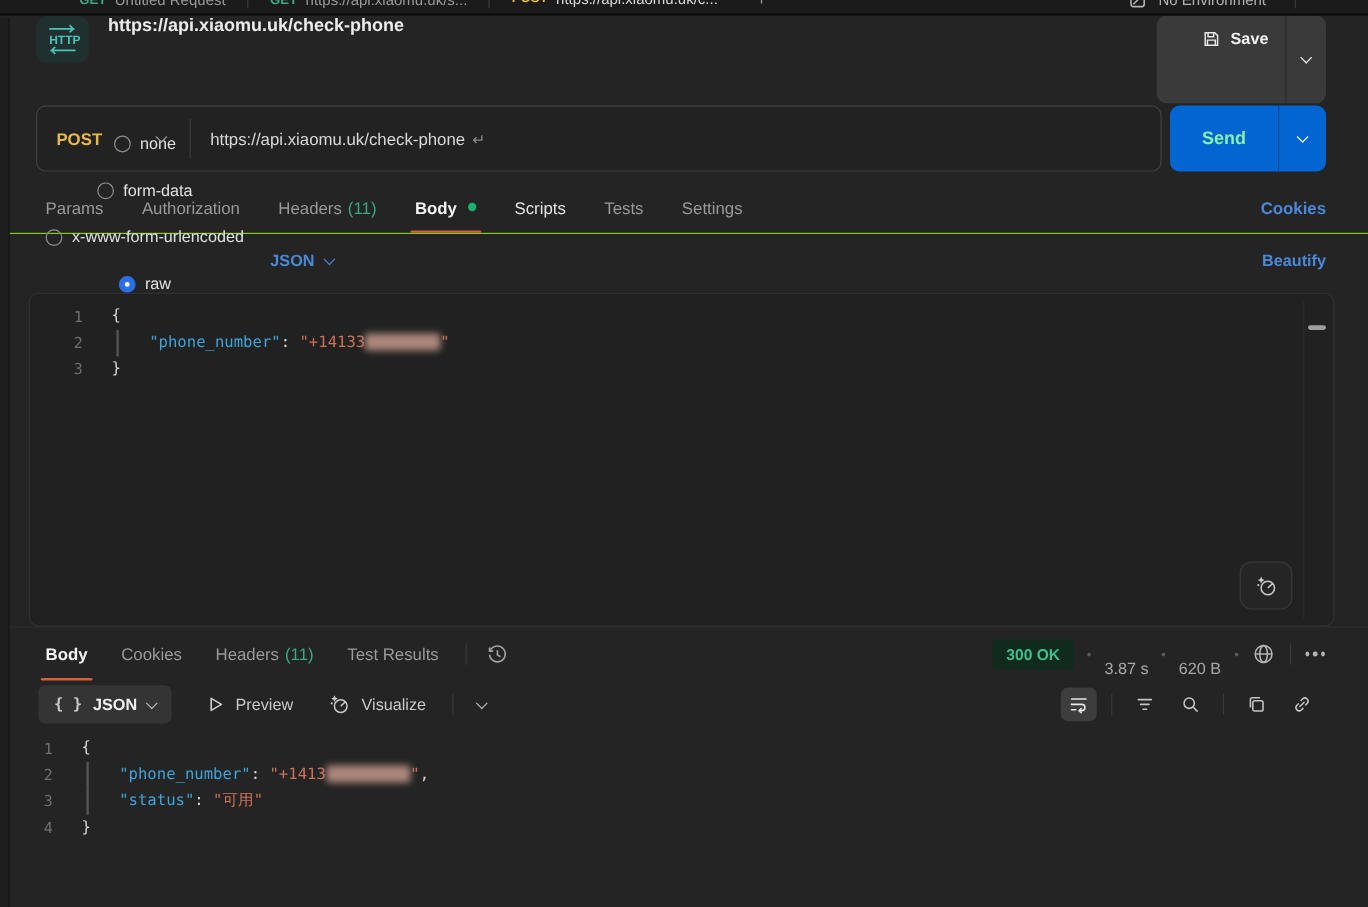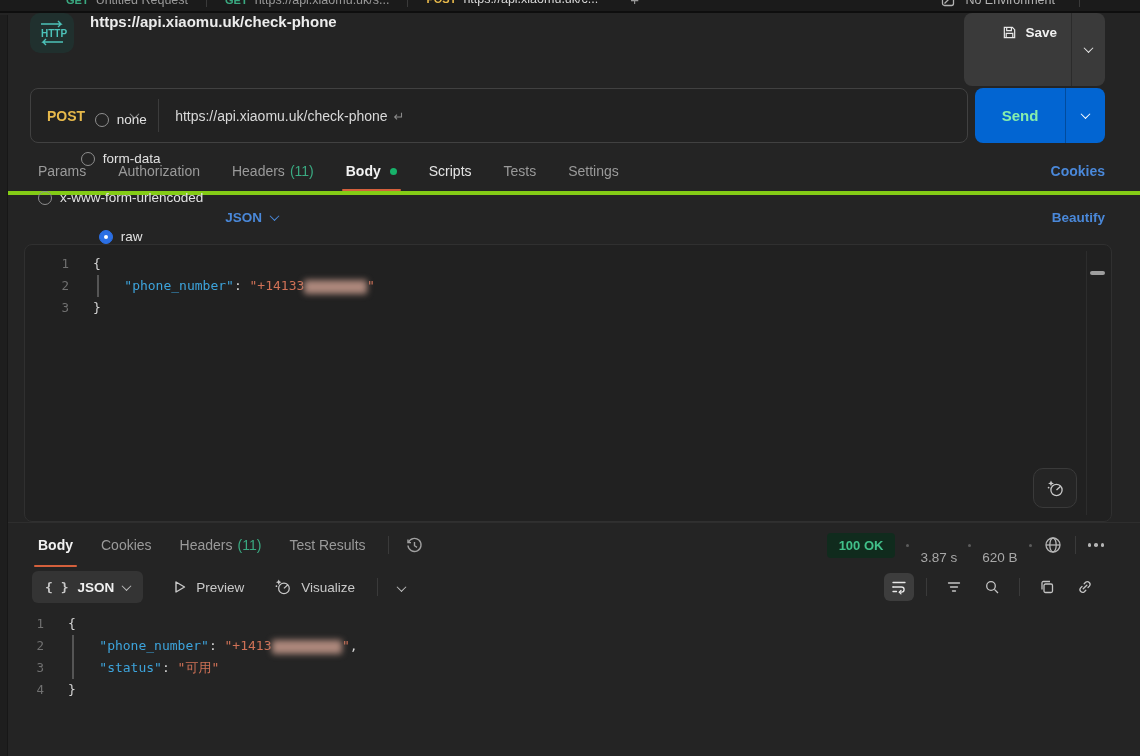--- a/index.html
+++ b/index.html
@@ -38,21 +38,21 @@
   .method-select { display:flex; align-items:center; gap:46px; padding:0 20px 0 16px; color:#e7b94b; font-weight:700; font-size:14px; cursor:pointer; }
   .method-select .chev { color:#9a9a9a; }
   .url-divider { width:1px; align-self:stretch; margin:10px 0; background:#3c3c3c; }
   .url-input { flex:1; padding:0 16px; font-size:14px; color:#d9d9d9; white-space:nowrap; overflow:hidden; }
   .return-glyph { color:#8a8a8a; margin-left:6px; font-size:13px; }
   .send-group { display:flex; width:130px; background:#0265d2; border-radius:8px; overflow:hidden; }
   .send-main { flex:1; display:flex; align-items:center; justify-content:center; color:#86efac; font-weight:700; font-size:15px; cursor:pointer; }
   .send-chevseg { width:40px; display:flex; align-items:center; justify-content:center; border-left:1px solid rgba(0,0,0,0.25); color:#fff; cursor:pointer; }
 
   
-  .reqtabs-row { display:flex; align-items:center; height:44px; margin-top:8px; padding:0 35px 0 38px; border-bottom:4px solid #84cc16; }
+  .reqtabs-row { display:flex; align-items:center; height:44px; margin-top:8px; padding:0 35px 0 38px; border-bottom:1px solid #84cc16; }
   .reqtabs { display:flex; align-items:center; gap:32px; height:100%; }
   .req-tab { position:relative; display:flex; align-items:center; height:100%; font-size:14px; color:#9a9a9a; cursor:pointer; }
   .req-tab.bright { color:#e4e4e4; }
   .req-tab.active { color:#f2f2f2; font-weight:600; }
   .req-tab.active::after { content:""; position:absolute; left:-4px; right:-4px; bottom:0; height:2px; background:#d4603c; border-radius:1px; }
   .tab-count { color:#3aa981; margin-left:5px; }
   .green-dot { width:7px; height:7px; border-radius:50%; background:#17b26a; margin-left:9px; }
   .cookies-link { margin-left:auto; color:#4a88d9; font-size:14px; font-weight:600; cursor:pointer; }
 
   
@@ -294,21 +294,21 @@
       </div>
     <span class="v-sep"></span>
     <span class="history-icon">
       <svg width="19" height="19" viewBox="0 0 18 18" fill="none" stroke="currentColor" stroke-width="1.3">
         <path d="M3.2 6.2 A6.2 6.2 0 1 1 2.8 9"></path>
         <path d="M2.8 3.4 v2.9 h2.9"></path>
         <path d="M9 5.6 v3.6 l2.4 1.5"></path>
       </svg>
     </span>
     <div class="resp-right">
-      <span class="status-badge">100 OK</span>
+      <span class="status-badge">300 OK</span>
       <span class="dot-sep"></span>
       <span class="meta-text">3.87 s</span>
       <span class="dot-sep"></span>
       <span class="meta-text">620 B</span>
       <span class="dot-sep"></span>
       <span class="globe-icon">
         <svg width="20" height="20" viewBox="0 0 20 20" fill="none" stroke="currentColor" stroke-width="1.3">
             <circle cx="10" cy="10" r="7"></circle>
             <path d="M3 10 h14"></path>
             <ellipse cx="10" cy="10" rx="3.2" ry="7"></ellipse>

